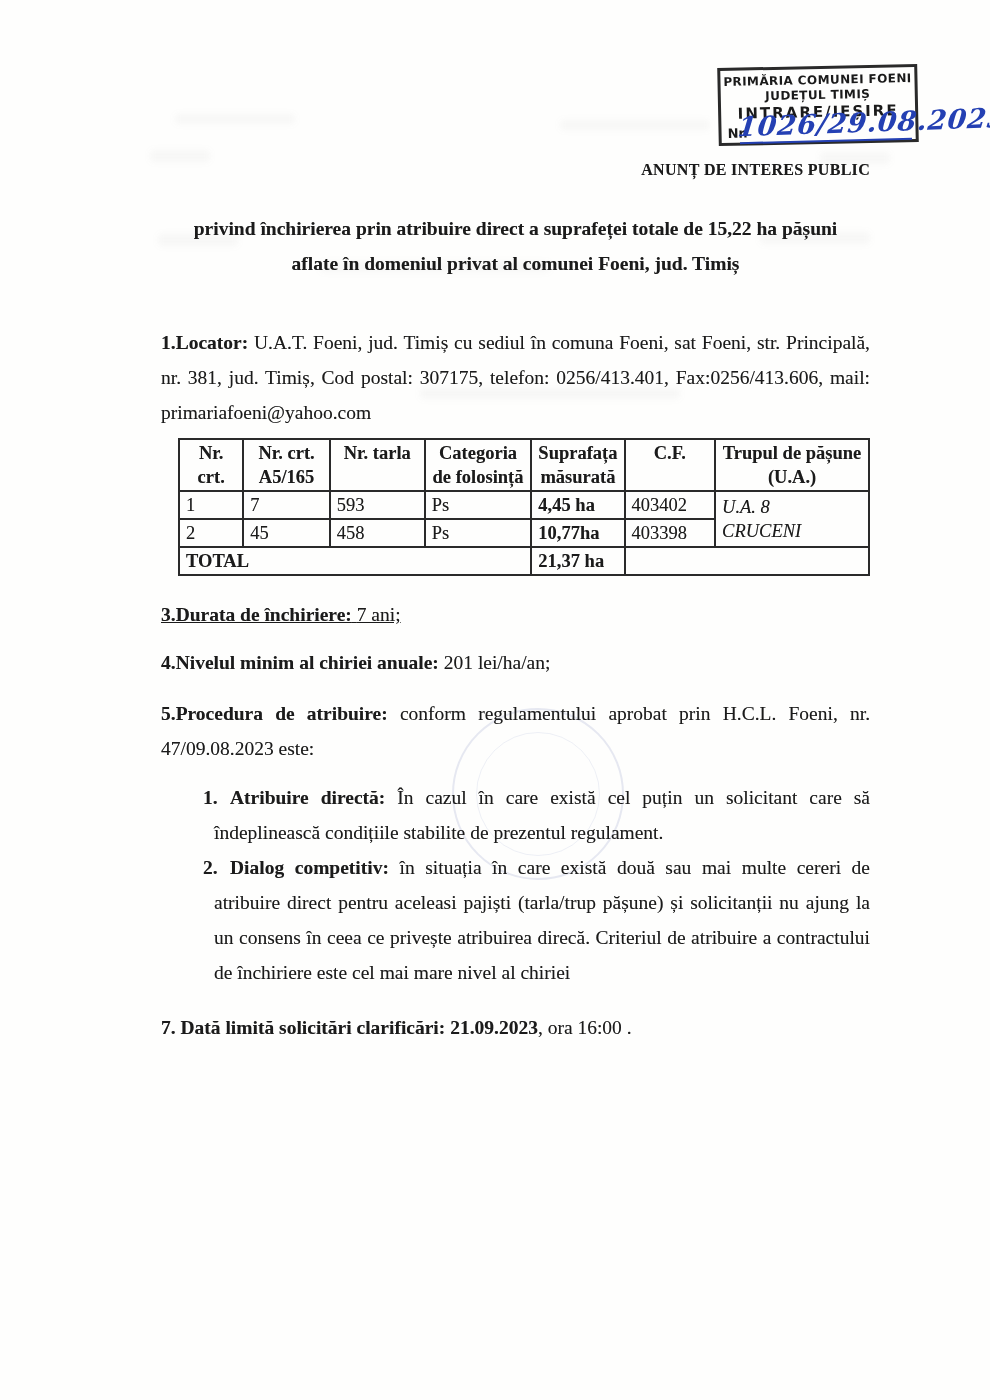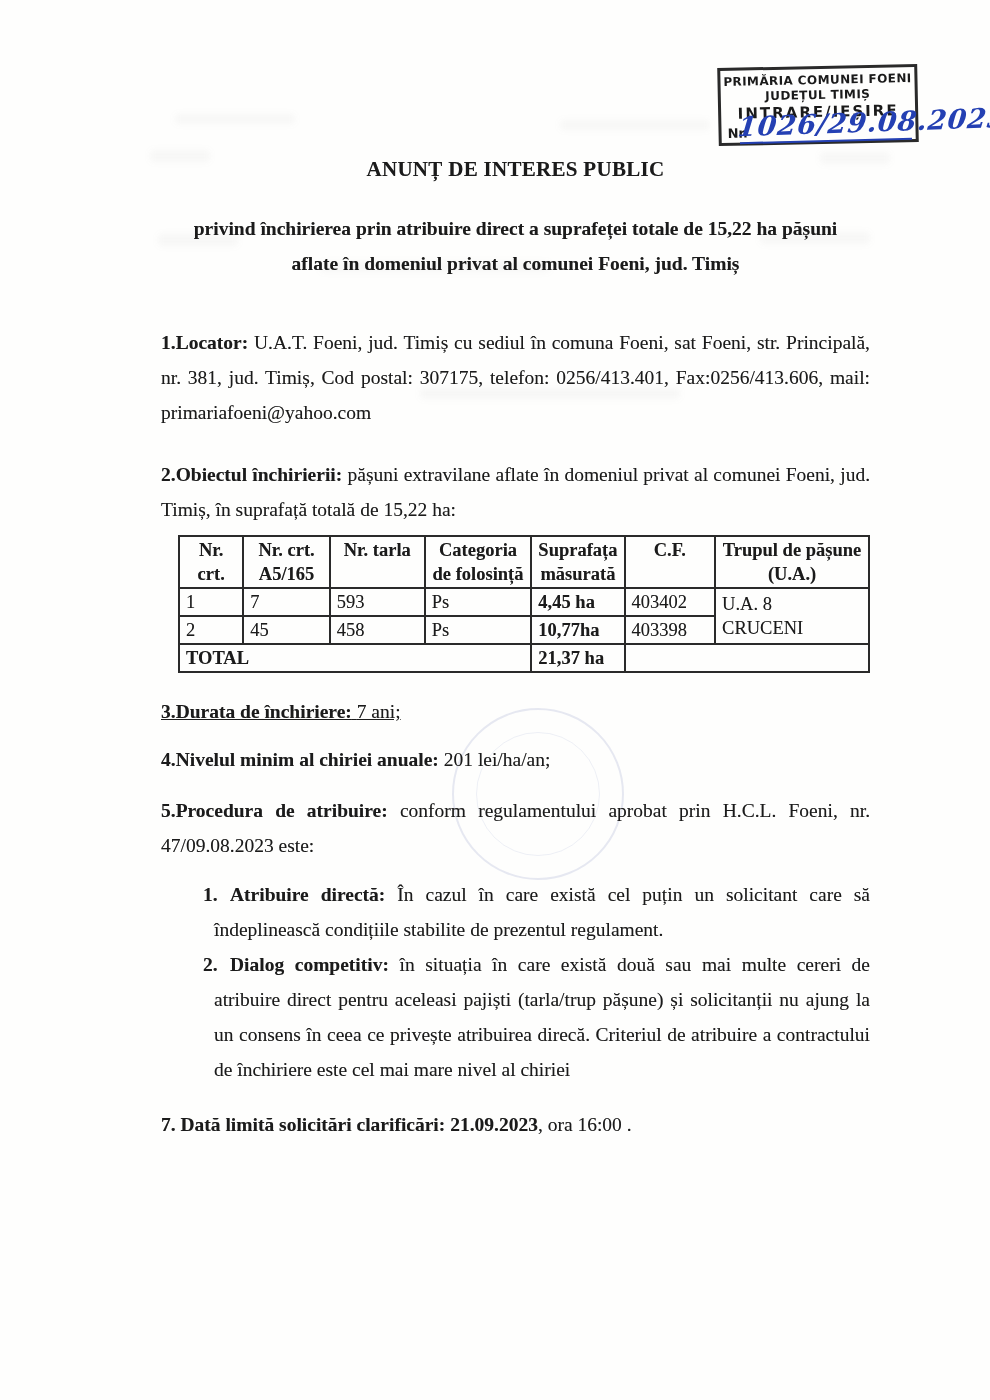--- a/index.html
+++ b/index.html
@@ -85,23 +85,23 @@
   .content {
     position: absolute;
     left: 161px; top: 0;
     width: 709px;
     font-size: 19.5px;
     line-height: 35px;
     text-shadow: 0 0 0.5px rgba(0,0,0,0.35);
   }
   .title {
     margin: 152px 0 0 0;
-    font-size: 21px;
-    font-weight: bold;
-    text-align: center;
+    font-size: 16px;
+    font-weight: bold;
+    text-align: right;
     letter-spacing: 0.3px;
   }
   .subtitle {
     margin-top: 24px;
     font-weight: bold;
     text-align: center;
     line-height: 35px;
   }
   .para { margin: 0; text-align: justify; }
   .s1 { margin-top: 44px; }
@@ -120,21 +120,21 @@
     font-size: 18.5px;
     line-height: 24px;
   }
   table.pasture th, table.pasture td {
     border: 2px solid #2a2a2a;
     padding: 1px 6px;
     vertical-align: top;
   }
   table.pasture th { font-weight: bold; }
   table.pasture td { text-align: left; }
-  td.center { text-align: right; vertical-align: middle !important; }
+  td.center { text-align: right; vertical-align: middle !important; font-style: italic; }
   .bold { font-weight: bold; }
   
   .list { margin-top: 14px; }
   .list-item {
     position: relative;
     padding-left: 53px;
     text-indent: 16px;
     text-align: justify;
     margin: 0;
   }
@@ -179,24 +179,20 @@
     <div class="subtitle">
       <div>privind închirierea prin atribuire direct a suprafeței totale de 15,22 ha pășuni</div>
       <div>aflate în domeniul privat al comunei Foeni, jud. Timiș</div>
     </div>
 
     <p class="para s1">
       <strong>1.Locator:</strong>
       <span>U.A.T. Foeni, jud. Timiș cu sediul în comuna Foeni, sat Foeni, str. Principală, nr. 381, jud. Timiș, Cod postal: 307175, telefon: 0256/413.401, Fax:0256/413.606, mail: primariafoeni@yahoo.com</span>
     </p>
 
-    <p class="para s2">
-      <strong>2.Obiectul închirierii:</strong>
-      <span>pășuni extravilane aflate în domeniul privat al comunei Foeni, jud. Timiș, în suprafață totală de 15,22 ha:</span>
-    </p>
 
     <table class="pasture">
       <colgroup>
         <col style="width:9.4%">
           <col style="width:12.6%">
           <col style="width:13.9%">
         <col style="width:15.5%">
           <col style="width:12.9%">
           <col style="width:13.2%">
         <col style="width:22.5%">

